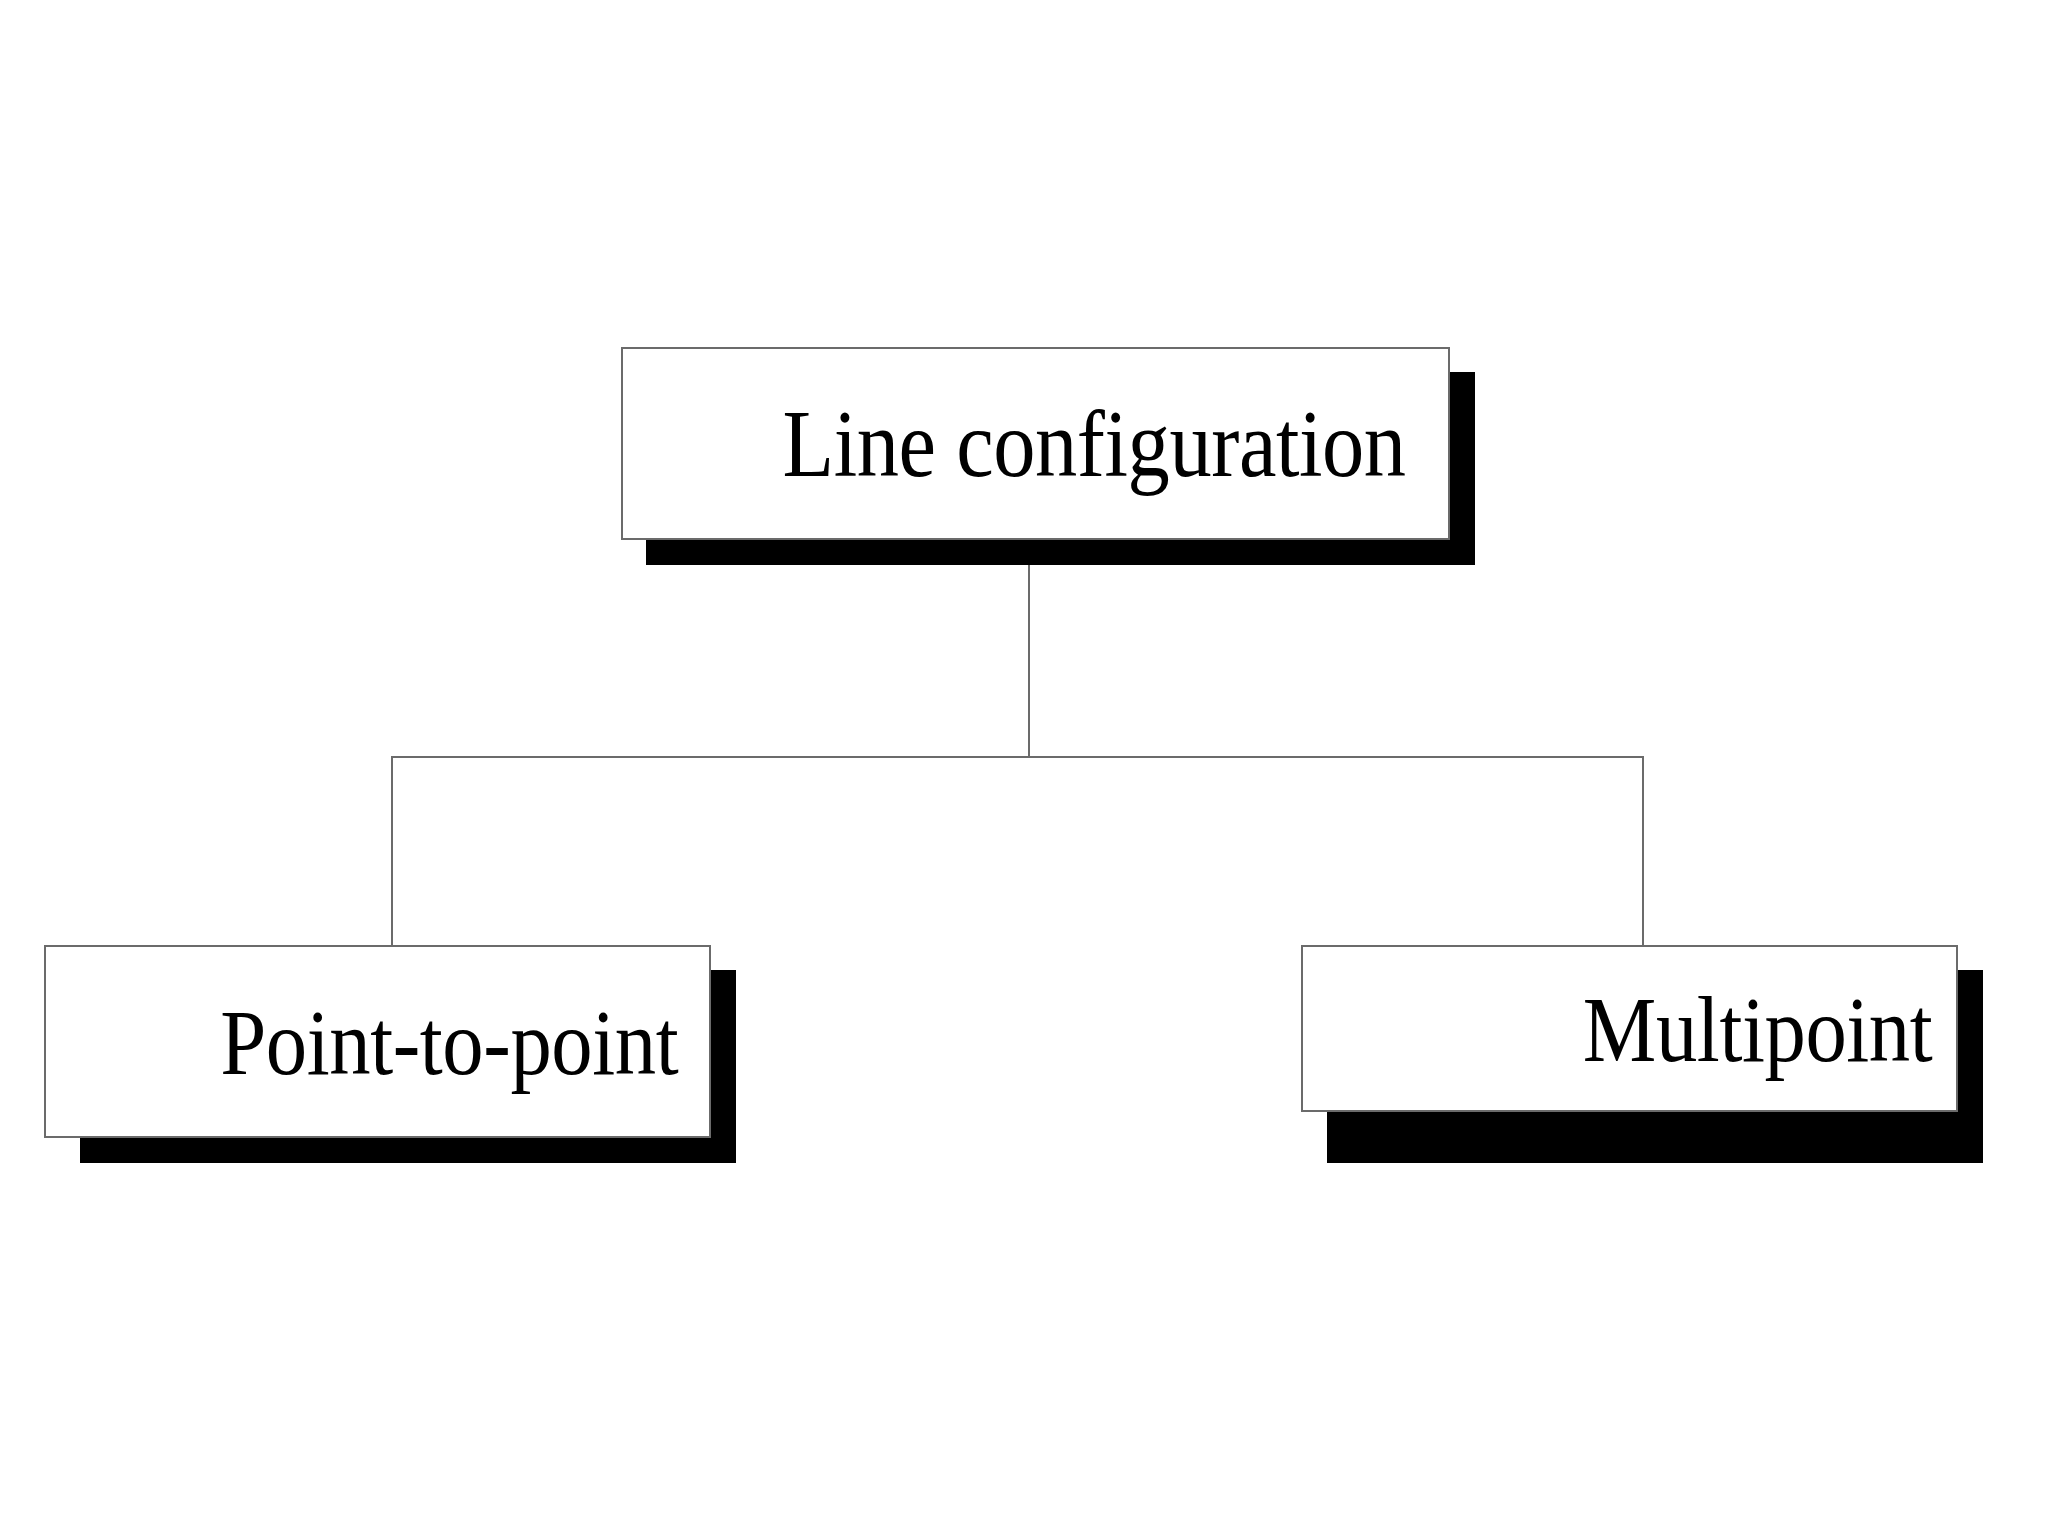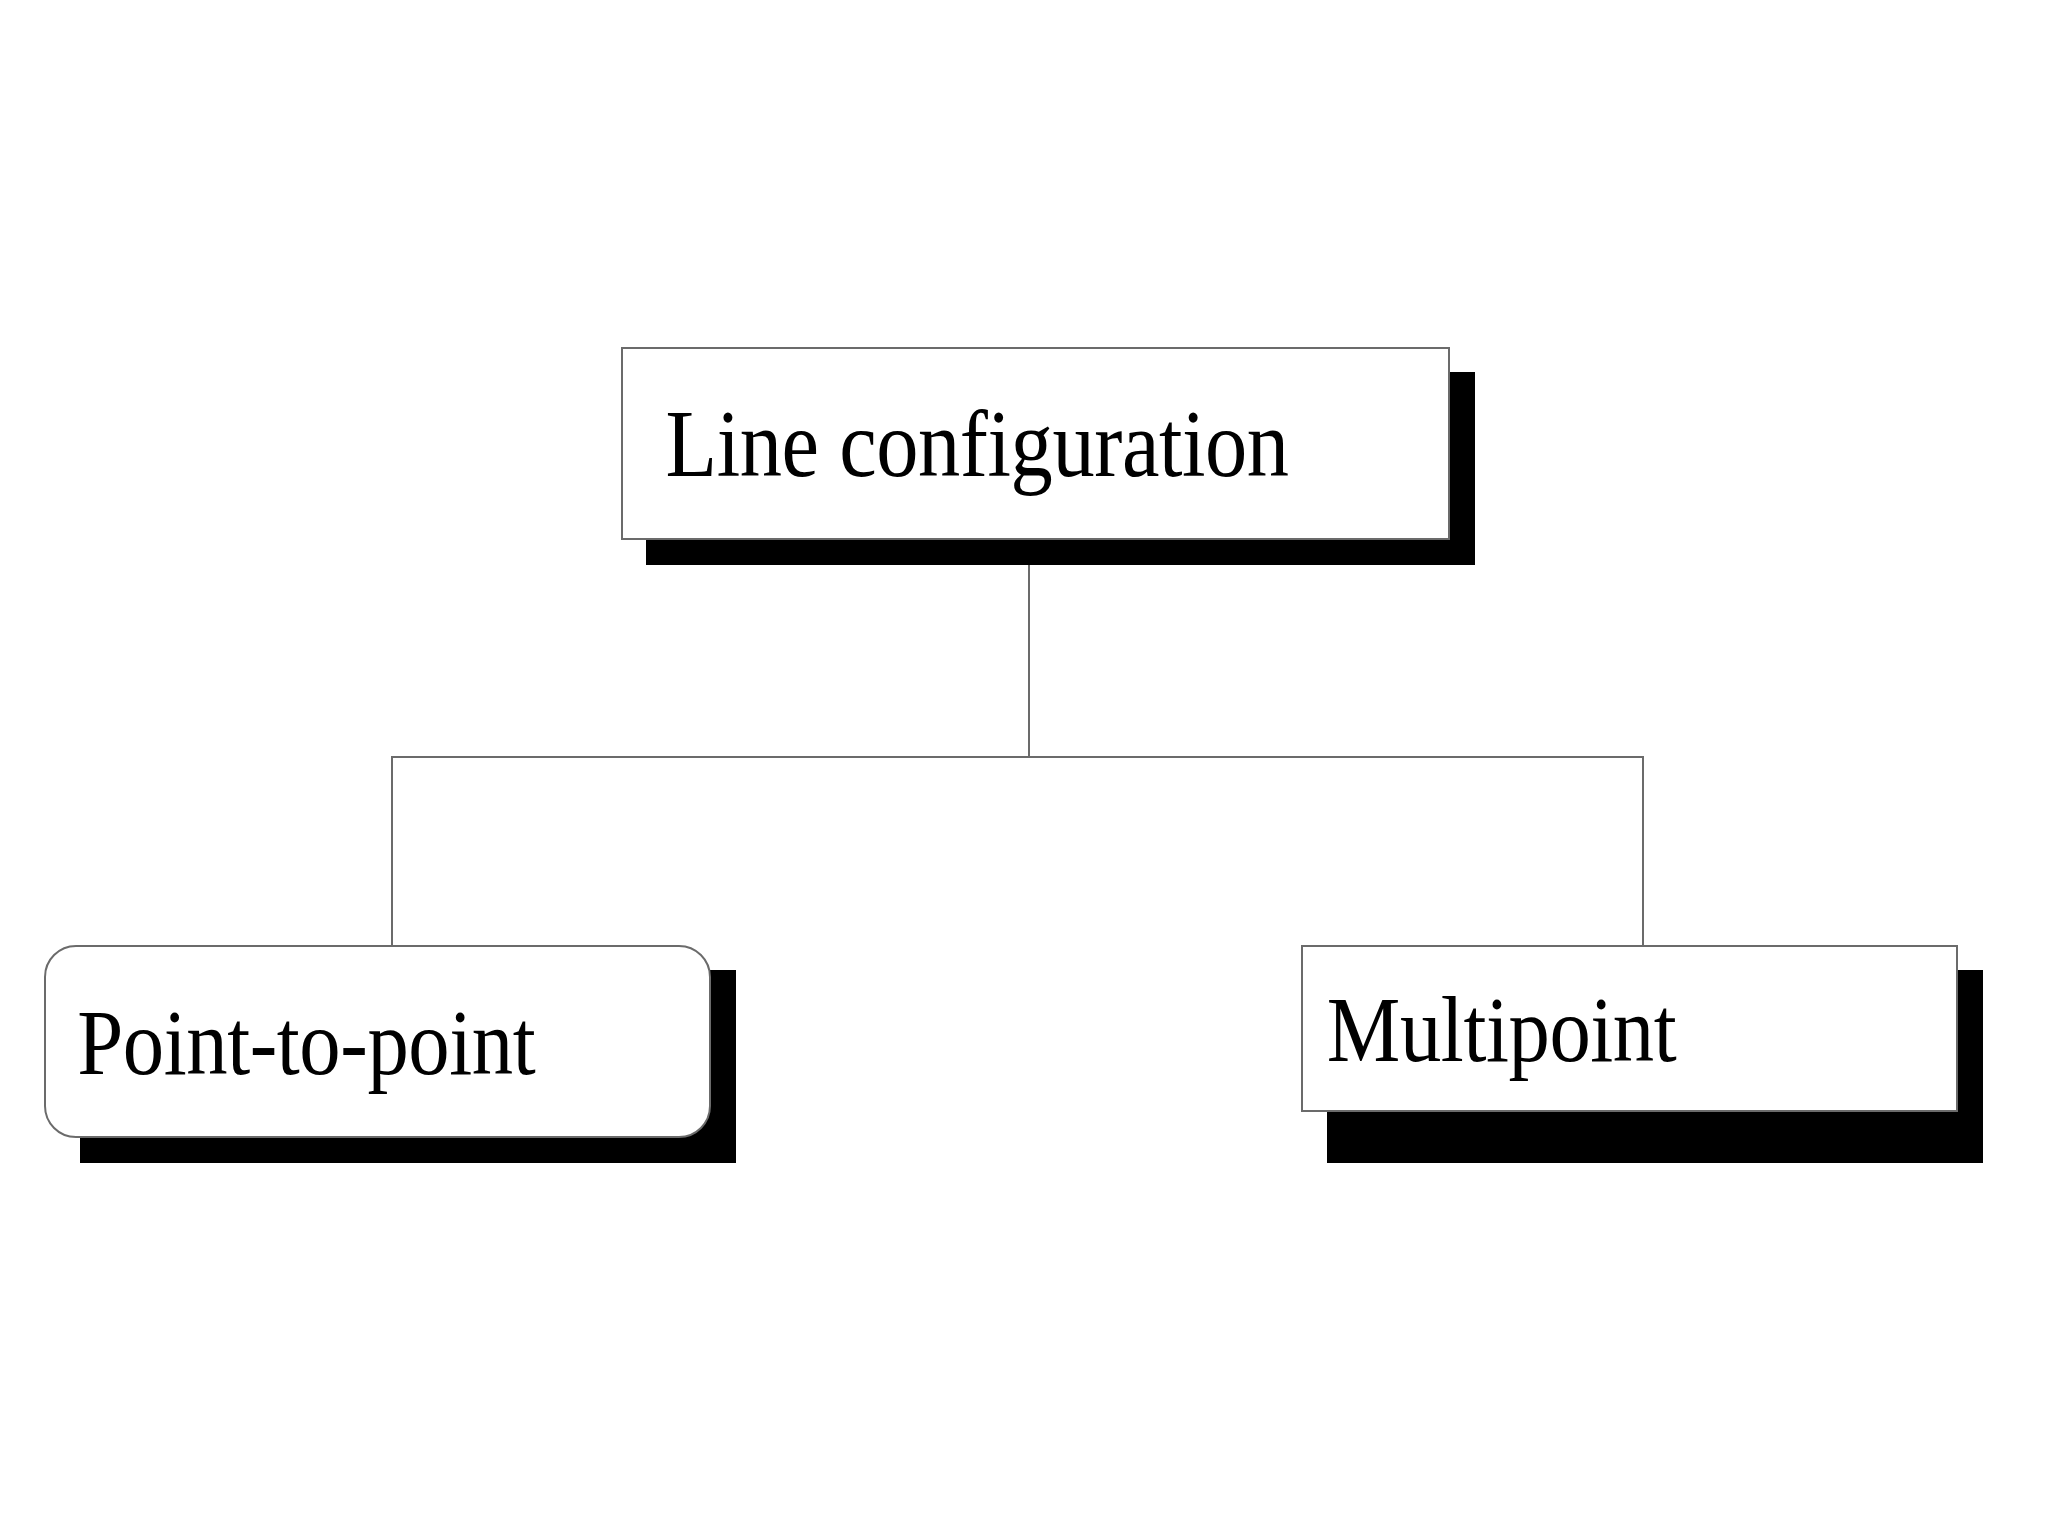--- a/index.html
+++ b/index.html
@@ -34,39 +34,39 @@
     z-index: 1;
   }
   .node-box {
     position: absolute;
     background: #ffffff;
     border: 2px solid #6b6b6b;
     box-sizing: border-box;
     z-index: 2;
     display: flex;
     align-items: center;
-    justify-content: flex-start;
+    justify-content: flex-end;
   }
   .node-label {
     color: #000000;
     font-family: "Liberation Serif", "DejaVu Serif", serif;
     font-weight: normal;
     line-height: 1;
     white-space: nowrap;
     transform: scaleX(0.88);
     transform-origin: center center;
   }
 
   
   #node-root .node-box   { left: 621px;  top: 347px;  width: 829px;  height: 193px; }
   #node-root .node-shadow{ left: 646px;  top: 372px;  width: 829px;  height: 193px; }
   #node-root .node-label { font-size: 96px; letter-spacing: -0.5px; }
 
   
-  #node-left .node-box   { left: 44px;   top: 945px;  width: 667px;  height: 193px; border-radius: 32px; }
+  #node-left .node-box   { left: 44px;   top: 945px;  width: 667px;  height: 193px; }
   #node-left .node-shadow{ left: 80px;   top: 970px;  width: 656px;  height: 193px; }
   #node-left .node-label { font-size: 94px; letter-spacing: -0.5px; }
 
   
   #node-right .node-box   { left: 1301px; top: 945px; width: 657px;  height: 167px; }
   #node-right .node-shadow{ left: 1327px; top: 970px; width: 656px;  height: 193px; }
   #node-right .node-label { font-size: 94px; letter-spacing: -0.5px; }
 
   
   #conn-root-stem  { left: 1028px; top: 540px; height: 218px; }

